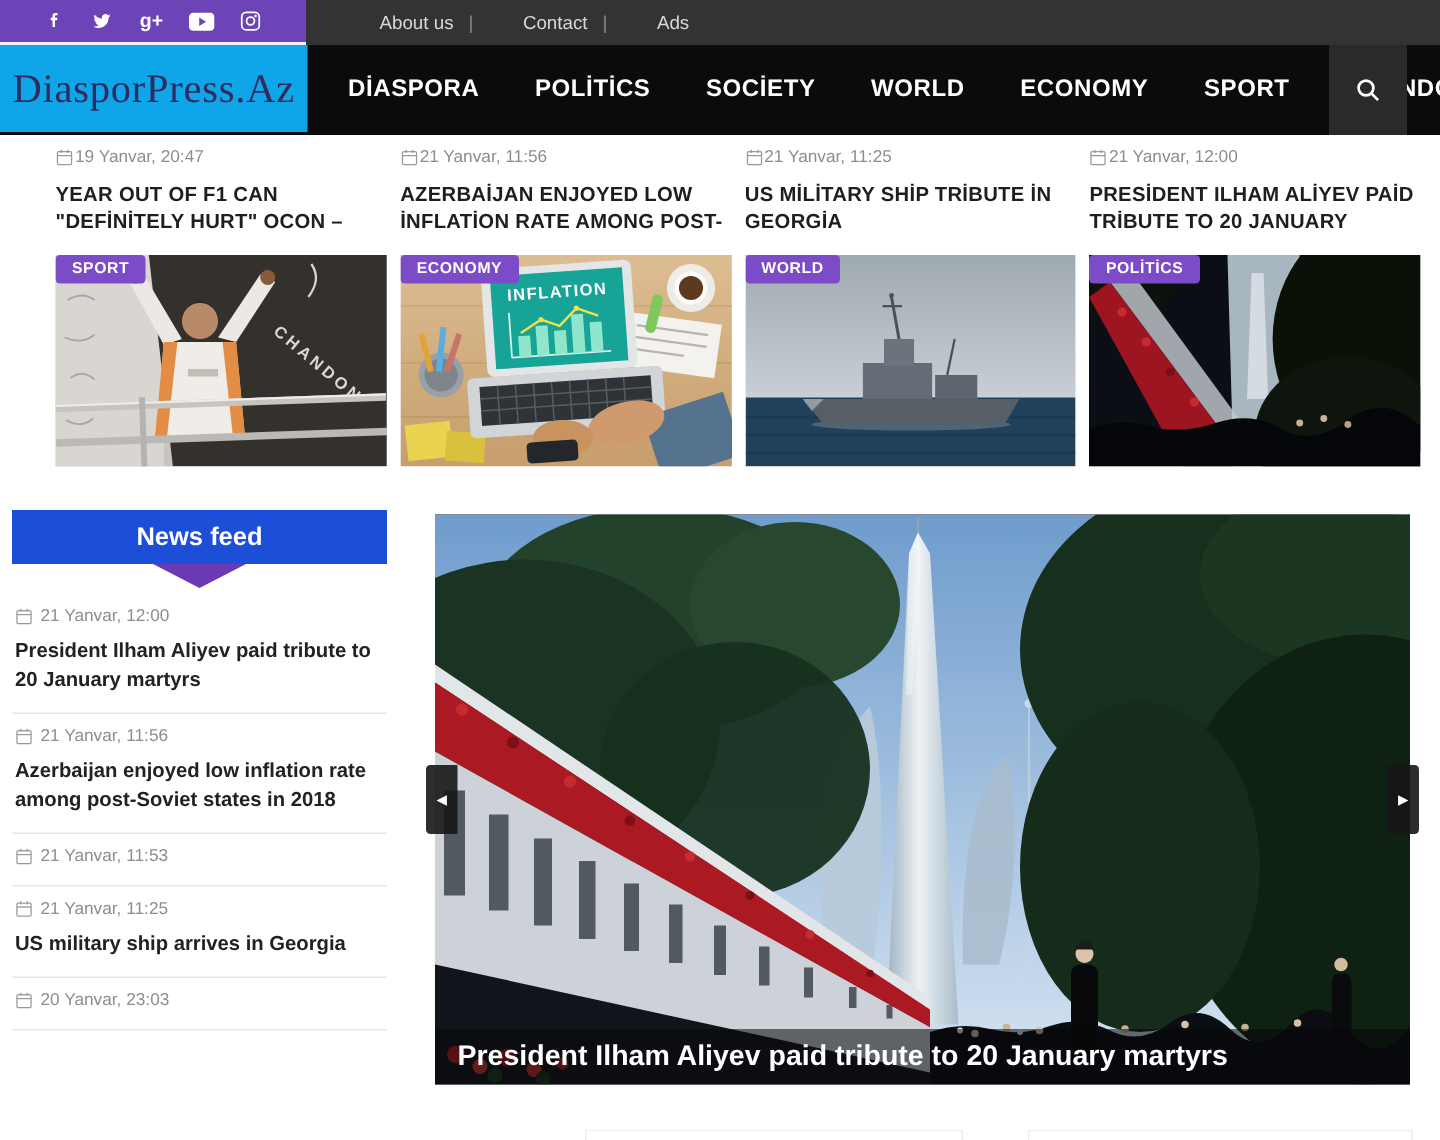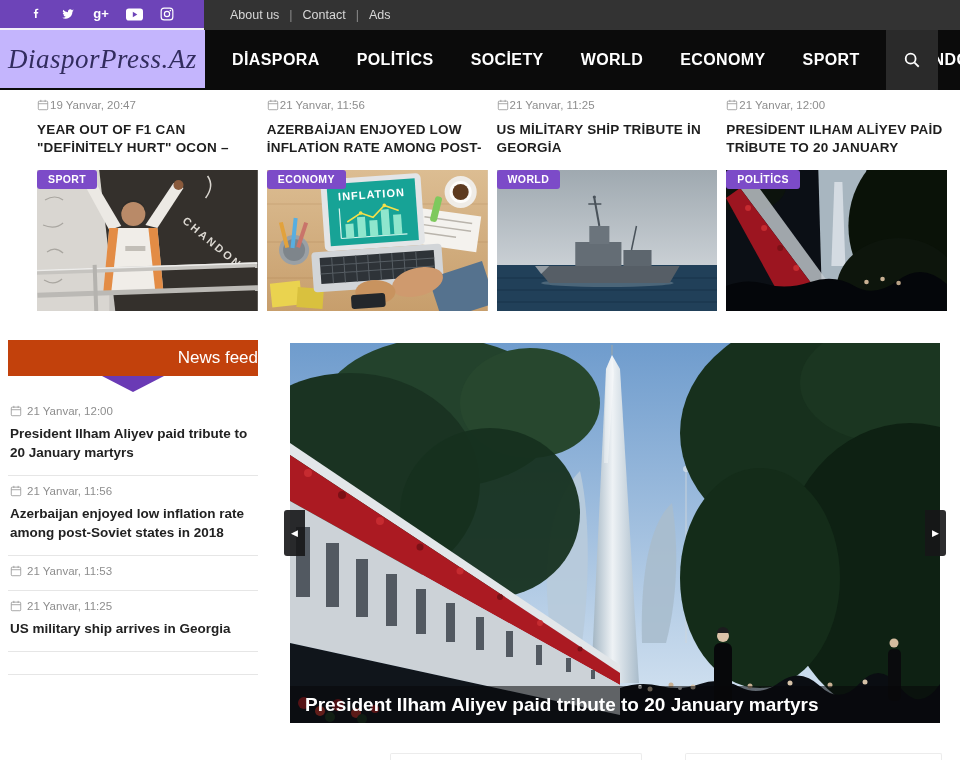--- a/index.html
+++ b/index.html
@@ -8,51 +8,51 @@
 
   
   .topbar{position:absolute;left:0;top:0;width:960px;height:30px;background:#333333;}
   .topbar-social{position:absolute;left:0;top:0;width:204px;height:28px;background:#6d44b8;
     border-bottom:2px solid #f3f0fa;display:flex;align-items:center;justify-content:center;gap:17px;}
   .soc{display:flex;align-items:center;justify-content:center;color:#fff;text-decoration:none;height:16px;}
   .soc .gp{font-weight:bold;font-size:13px;color:#fff;line-height:14px;}
   .topbar-links{position:absolute;left:230px;top:0;height:30px;display:flex;align-items:center;gap:10px;
     color:#d8d8d8;font-size:12.5px;}
   .topbar-links .sep{color:#8a8a8a;}
-  .topbar-links span[data-interactable="true"]{cursor:pointer;}
+  .topbar-links span[data-interactable="true"]{cursor:pointer;margin-left:23px;}
   .topbar-langs{position:absolute;right:22px;top:0;height:30px;display:flex;align-items:center;gap:14px;
     color:#cfcfcf;font-size:12.5px;margin-top:32px;}
   .topbar-langs span{cursor:pointer;}
 
   
   .header{position:absolute;left:0;top:30px;width:960px;height:60px;background:#0b0b0b;}
-  .logo-box{position:absolute;left:0;top:0;width:205px;height:58px;background:#c4b5fd;
-    display:flex;align-items:center;justify-content:center;cursor:pointer;font-style:italic;}
+  .logo-box{position:absolute;left:0;top:0;width:205px;height:58px;background:#0ea5e9;
+    display:flex;align-items:center;justify-content:center;cursor:pointer;}
   .logo-text{font-family:"Liberation Serif",serif;font-size:27px;color:#322c5e;letter-spacing:.5px;}
   .nav{position:absolute;left:232px;top:0;height:60px;display:flex;align-items:center;gap:37px;}
   .nav-item{color:#fff;font-size:16px;font-weight:bold;letter-spacing:.4px;cursor:pointer;white-space:nowrap;}
   .search-btn{position:absolute;right:22px;top:0;width:52px;height:60px;background:#2a2a2a;
     display:flex;align-items:center;justify-content:center;cursor:pointer;}
 
   
   .cards{position:absolute;left:37px;top:98px;width:910px;display:grid;
     grid-template-columns:repeat(4,1fr);gap:9px;}
   .card{position:relative;}
   .card-date{display:flex;align-items:center;gap:1px;color:#8d8d8d;font-size:11.5px;height:14px;}
   .card-title{margin-top:9px;font-weight:bold;font-size:13.5px;line-height:18px;color:#1e1e1e;
     height:36px;overflow:hidden;letter-spacing:.2px;cursor:pointer;}
   .card-img{margin-top:13px;height:141px;position:relative;overflow:hidden;background:#ddd;cursor:pointer;}
   .card-img svg{display:block;width:100%;height:100%;}
   .card-tag{position:absolute;top:0;left:0;background:#7c4bc8;color:#fff;font-size:10.5px;font-weight:bold;
     padding:3px 11px 4px;border-radius:3px;letter-spacing:.4px;cursor:pointer;z-index:2;}
 
   
   .sidebar{position:absolute;left:8px;top:340px;width:250px;}
-  .sidebar-head{height:36px;background:#c2410c;color:#fff;font-size:17px;font-weight:normal;
-    text-align:right;line-height:36px;position:relative;}
+  .sidebar-head{height:36px;background:#1d4ed8;color:#fff;font-size:17px;font-weight:bold;
+    text-align:center;line-height:36px;position:relative;}
   .sidebar-tri{position:absolute;top:36px;left:50%;margin-left:-31px;width:0;height:0;
     border-left:31px solid transparent;border-right:31px solid transparent;border-top:16px solid #6a3ab5;}
   .feed-list{margin-top:20px;}
   .feed-item{padding:9px 2px 13px;border-bottom:1px solid #e6e6e6;}
   .feed-date{color:#8d8d8d;font-size:11.5px;display:flex;align-items:center;gap:5px;}
   .feed-title{margin-top:7px;font-weight:bold;font-size:13.5px;line-height:19px;color:#222;cursor:pointer;}
 
   
   .carousel{position:absolute;left:290px;top:343px;width:650px;height:380px;background:#101418;}
   .car-img{position:absolute;left:0;top:0;right:0;bottom:0;overflow:hidden;}
@@ -375,20 +375,29 @@
               <line x1="1.5" y1="5.5" x2="12.5" y2="5.5"></line>
               <line x1="4.5" y1="1" x2="4.5" y2="3.5"></line>
               <line x1="9.5" y1="1" x2="9.5" y2="3.5"></line>
             </svg>
           <span data-interactable="false">21 Yanvar, 11:25</span>
         </div>
         <div class="feed-title" data-interactable="true">US military ship arrives in Georgia</div>
       </div>
 
       <div class="feed-item" data-interactable="false">
+        <div class="feed-date" data-interactable="false">
+          <svg data-interactable="false" width="12" height="12" viewBox="0 0 14 14" fill="none" stroke="#9a9a9a">
+              <rect x="1.5" y="2.5" width="11" height="10" rx="1"></rect>
+              <line x1="1.5" y1="5.5" x2="12.5" y2="5.5"></line>
+              <line x1="4.5" y1="1" x2="4.5" y2="3.5"></line>
+              <line x1="9.5" y1="1" x2="9.5" y2="3.5"></line>
+            </svg>
+          <span data-interactable="false">20 Yanvar, 23:03</span>
+        </div>
       </div>
     </div>
   </div>
 
   <div class="carousel" data-interactable="false">
     <div class="car-img" data-interactable="true">
       <svg viewBox="0 0 650 380" preserveAspectRatio="none" data-interactable="false">
         <defs>
           <linearGradient id="skyg" x1="0" y1="0" x2="0" y2="1">
               <stop offset="0" stop-color="#6f9ccd"></stop>

